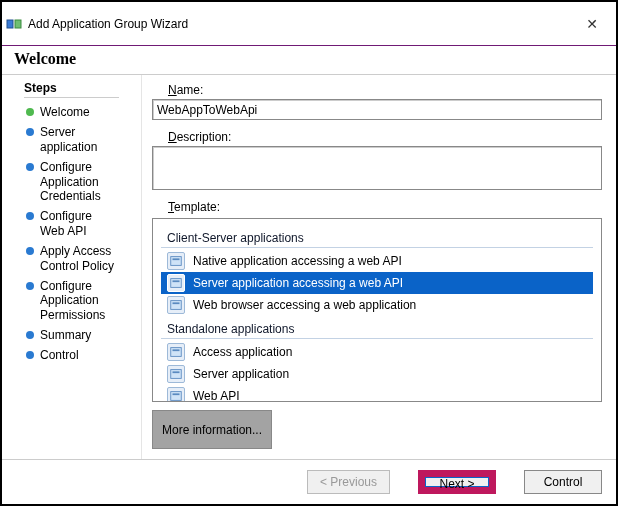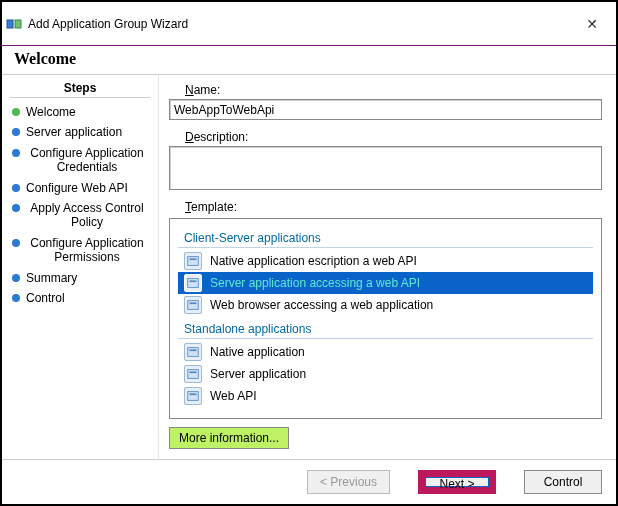--- a/index.html
+++ b/index.html
@@ -48,25 +48,24 @@
     font-size: 16px;
     font-weight: bold;
     font-family: Georgia, "Times New Roman", serif;
   }
   .body {
     flex: 1;
     display: flex;
     overflow: hidden;
   }
   .sidebar {
-    width: 157px;
-    padding: 6px 8px;
+    width: 140px;
+    padding: 6px 22px;
     border-right: 1px solid #e5e5e5;
     overflow-y: auto;
-    text-align: center;
   }
   .sidebar h2 {
     margin: 0 0 4px 0;
     font-size: 12px;
     font-weight: bold;
     border-bottom: 1px solid #ccc;
     padding-bottom: 2px;
   }
   .step {
     display: flex;
@@ -113,53 +112,53 @@
   }
   .template-box {
     flex: 1;
     border: 1px solid #888;
     margin-top: 2px;
     margin-bottom: 8px;
     padding: 6px 8px 4px 8px;
     overflow-y: auto;
   }
   .group-head {
-    color: #0369a1;
+    color: #0f172a;
     font-size: 12px;
     margin: 4px 0 2px 0;
     padding: 2px 0 2px 6px;
     border-bottom: 1px solid #c3d2e4;
   }
   .tpl-item {
     display: flex;
     align-items: center;
     height: 22px;
     padding: 0 4px 0 6px;
     cursor: default;
   }
   .tpl-item.selected {
     background: #0a63c8;
-    color: #5eead4;
+    color: #ffffff;
   }
   .tpl-icon {
     width: 18px; height: 18px;
     margin-right: 8px;
     flex-shrink: 0;
     display: inline-flex;
     align-items: center; justify-content: center;
     background: #e6eef8;
     border: 1px solid #9db9d8;
     border-radius: 2px;
   }
   .tpl-item.selected .tpl-icon { border-color: #fff; }
   .more-info {
     width: 120px;
-    height: 22px;
-    border: 1px solid #888;
-    background: #bef264;
+    height: 39px;
+    border: 1px solid #888;
+    background: #a3a3a3;
     font: inherit;
     text-align: center;
     padding: 0 8px;
     align-self: flex-start;
   }
   .footer {
     border-top: 1px solid #ccc;
     padding: 10px 14px;
     display: flex;
     justify-content: flex-end;
@@ -265,21 +264,21 @@
       <div class="template-box">
         <div class="group-head">Client-Server applications</div>
         <div id="group1-items">
             <div class="tpl-item">
               <span class="tpl-icon">
                 <svg viewBox="0 0 16 16" width="14" height="14">
                   <rect x="2" y="3" width="12" height="10" fill="#cfe3f7" stroke="#5a8ac0"></rect>
                   <rect x="4" y="5" width="8" height="2" fill="#5a8ac0"></rect>
                 </svg>
               </span>
-              <span>Native application escription a web API</span>
+              <span>Native application accessing a web API</span>
             </div>
             <div class="tpl-item selected">
               <span class="tpl-icon">
                 <svg viewBox="0 0 16 16" width="14" height="14">
                   <rect x="2" y="3" width="12" height="10" fill="#cfe3f7" stroke="#5a8ac0"></rect>
                   <rect x="4" y="5" width="8" height="2" fill="#5a8ac0"></rect>
                 </svg>
               </span>
               <span>Server application accessing a web API</span>
             </div>
@@ -295,21 +294,21 @@
           </div>
         <div class="group-head">Standalone applications</div>
         <div id="group2-items">
             <div class="tpl-item">
               <span class="tpl-icon">
                 <svg viewBox="0 0 16 16" width="14" height="14">
                   <rect x="2" y="3" width="12" height="10" fill="#cfe3f7" stroke="#5a8ac0"></rect>
                   <rect x="4" y="5" width="8" height="2" fill="#5a8ac0"></rect>
                 </svg>
               </span>
-              <span>Native application</span>
+              <span>Access application</span>
             </div>
             <div class="tpl-item">
               <span class="tpl-icon">
                 <svg viewBox="0 0 16 16" width="14" height="14">
                   <rect x="2" y="3" width="12" height="10" fill="#cfe3f7" stroke="#5a8ac0"></rect>
                   <rect x="4" y="5" width="8" height="2" fill="#5a8ac0"></rect>
                 </svg>
               </span>
               <span>Server application</span>
             </div>

